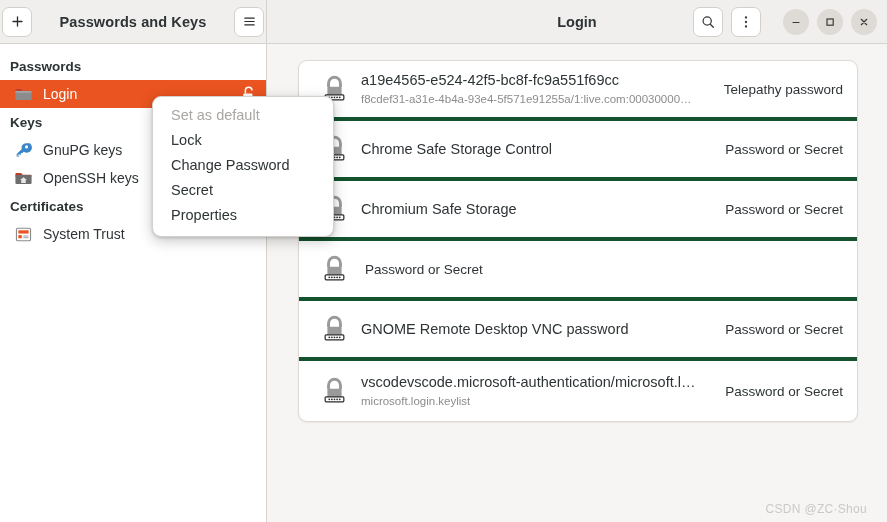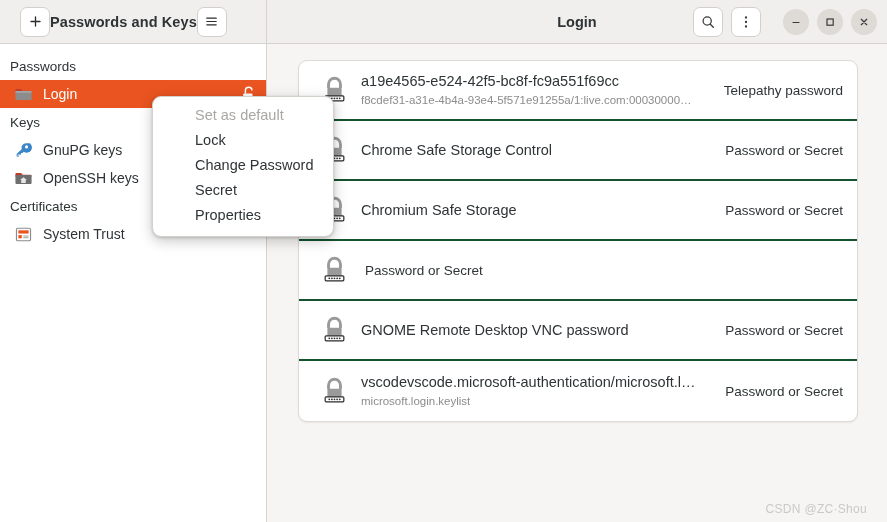--- a/index.html
+++ b/index.html
@@ -14,22 +14,22 @@
 
   
   .headerbar {
     position: absolute; top:0; left:0; width:887px; height:44px;
     background: #f0efee;
     border-bottom: 1px solid #d6d2ce;
     display: flex; align-items: center;
   }
   .hb-left {
     width: 267px; height: 100%;
-    display:flex; align-items:center; justify-content:flex-start;
-    padding: 0 20px;
+    display:flex; align-items:center; justify-content:space-between;
+    padding: 0 2px;
     border-right: 1px solid #d6d2ce;
     position: relative;
   }
   .hb-right {
     flex: 1; height:100%;
     display:flex; align-items:center;
     padding: 0 10px 0 0;
     position: relative;
   }
   .sqbtn {
@@ -61,21 +61,21 @@
   }
 
   
   .sidebar {
     position:absolute; top:44px; left:0; width:267px; bottom:0;
     background:#ffffff;
     border-right:1px solid #d6d2ce;
     padding-top: 8px;
   }
   .side-head {
-    font-size: 13.5px; font-weight: normal; color:#2e3436;
+    font-size: 13.5px; font-weight: bold; color:#2e3436;
     padding: 7px 0 6px 10px;
   }
   .side-item {
     height: 28px; display:flex; align-items:center;
     padding: 0 10px 0 14px; gap: 10px;
     font-size: 14px; color:#2e3436;
     position: relative;
   }
   .side-item.selected { background:#e95420; color:#ffffff; }
   .side-item .lbl { flex:1; }
@@ -91,21 +91,21 @@
     background:#ffffff;
     border:1px solid #dcd9d6;
     border-radius: 9px;
     overflow:hidden;
     box-shadow: 0 1px 2px rgba(0,0,0,0.06);
   }
   .row {
     display:flex; align-items:center;
     padding: 0 14px 0 16px;
     height: 60px;
-    border-bottom: 2px solid #14532d;
+    border-bottom: 4px solid #14532d;
   }
   .row:last-child { border-bottom: none; }
   .row .icon-wrap { width: 38px; flex: none; display:flex; align-items:center; justify-content:center; }
   .row .texts { flex:1; min-width:0; padding-left: 8px; }
   .row .title {
     font-size: 14.5px; color:#2e3436;
     white-space:nowrap; overflow:hidden; text-overflow:clip;
   }
   .row .sub {
     font-size: 11.5px; color:#8c8c8c; margin-top: 2px;
@@ -123,21 +123,21 @@
     background:#ffffff;
     border: 1px solid #d4d0cc;
     border-radius: 9px;
     box-shadow: 0 4px 14px rgba(0,0,0,0.22), 0 1px 3px rgba(0,0,0,0.16);
     padding: 6px 0 8px 0;
     z-index: 50;
   }
   .ctxitem {
     height: 25px; line-height: 25px;
     padding: 0 14px 0 18px;
-    font-size: 14.5px; color:#2e3436;margin-left:24px;
+    font-size: 14.5px; color:#2e3436;
   }
   .ctxitem.disabled { color:#a9a6a3; }
 
   
   .watermark {
     position:absolute; right: 20px; bottom: 6px;
     font-size: 12px; color:#c9c9c9; letter-spacing: 0.3px;
     z-index: 10;
   }
 </style>

